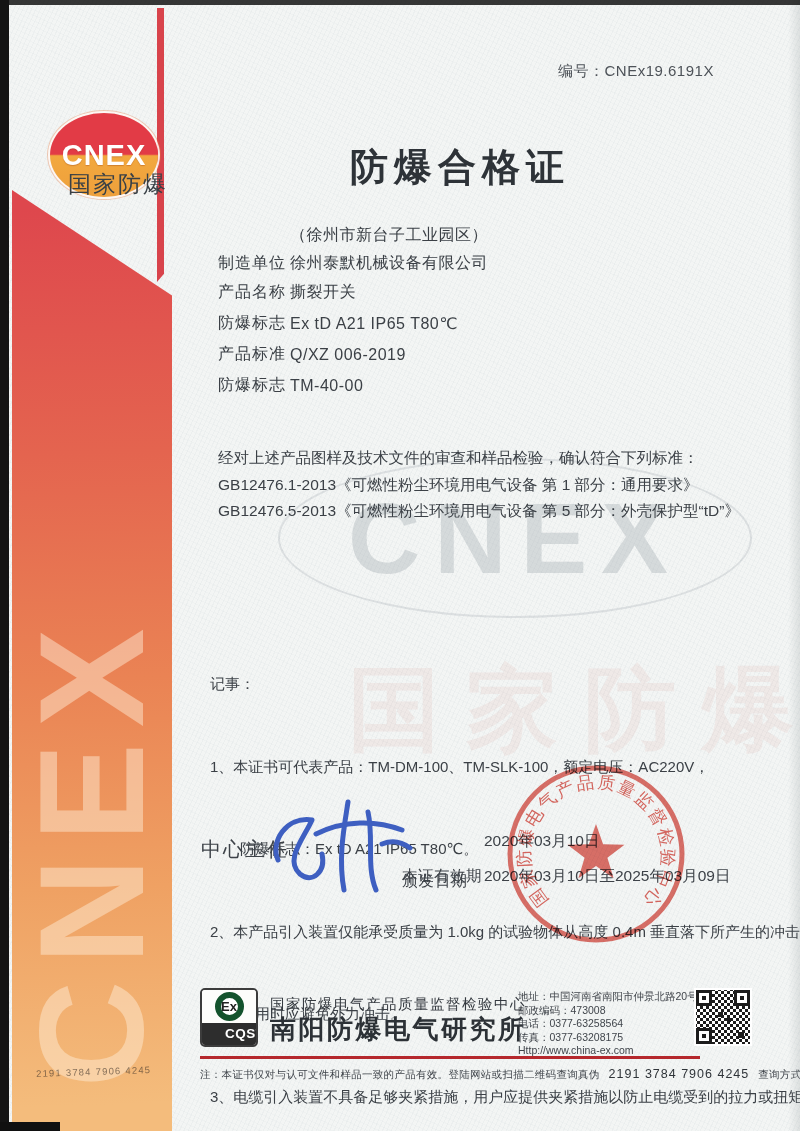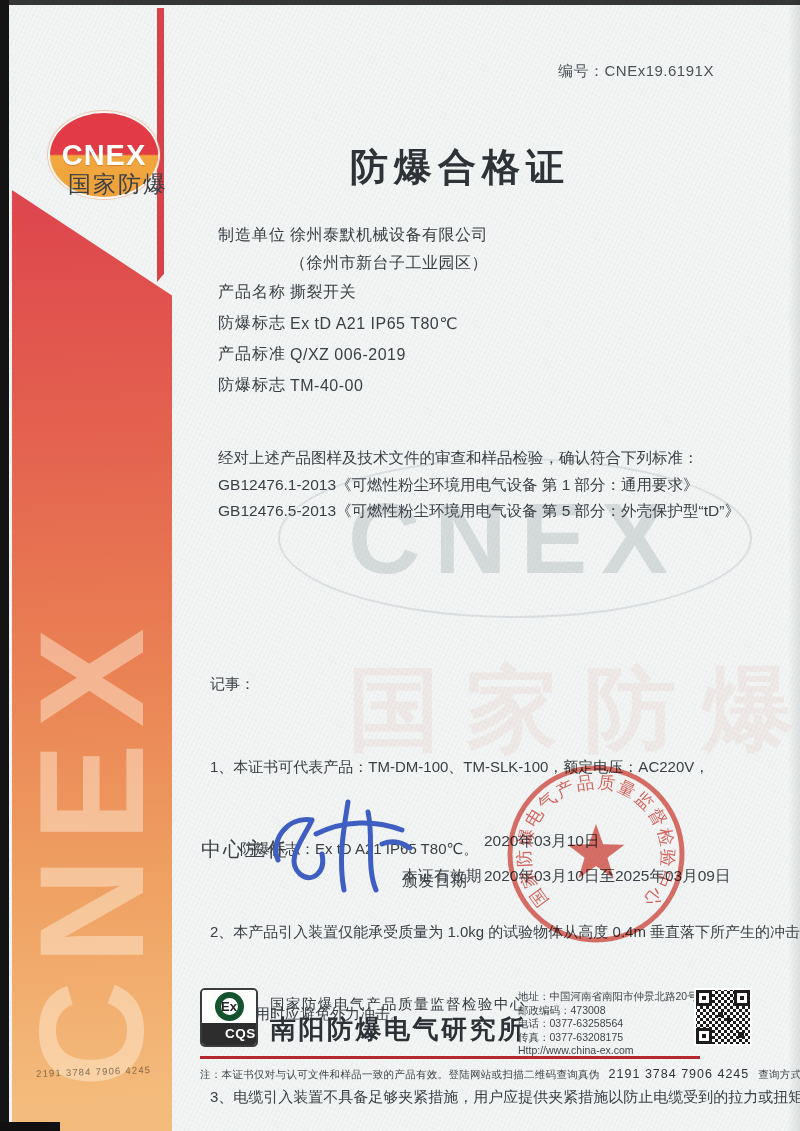--- a/index.html
+++ b/index.html
@@ -150,26 +150,26 @@
 
   <div class="cert-no">编号：CNEx19.6191X</div>
   <div class="title">防爆合格证</div>
 
   <div class="wm-oval">
     <span>CNEX</span>
   </div>
   <div class="wm-ghost">国家防爆</div>
 
   <div class="fields">
+    <div class="frow tight fextra">
+      <span class="fvalue">（徐州市新台子工业园区）</span>
+    </div>
     <div class="frow tight">
       <span class="flabel">制造单位</span>
       <span class="fvalue">徐州泰默机械设备有限公司</span>
-    </div>
-    <div class="frow tight fextra">
-      <span class="fvalue">（徐州市新台子工业园区）</span>
     </div>
     <div class="frow">
       <span class="flabel">产品名称</span>
       <span class="fvalue">撕裂开关</span>
     </div>
     <div class="frow">
       <span class="flabel">防爆标志</span>
       <span class="fvalue">Ex tD A21 IP65 T80℃</span>
     </div>
     <div class="frow">

